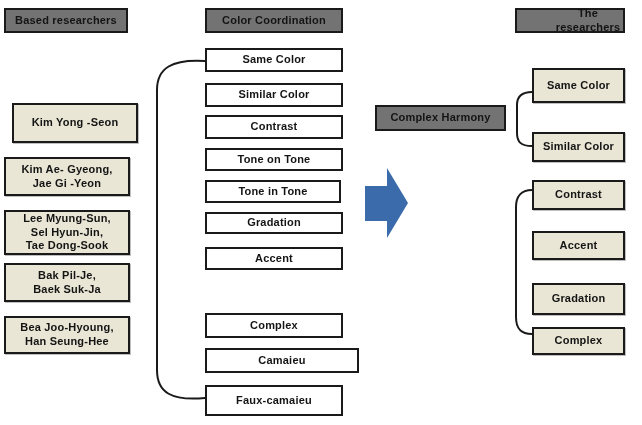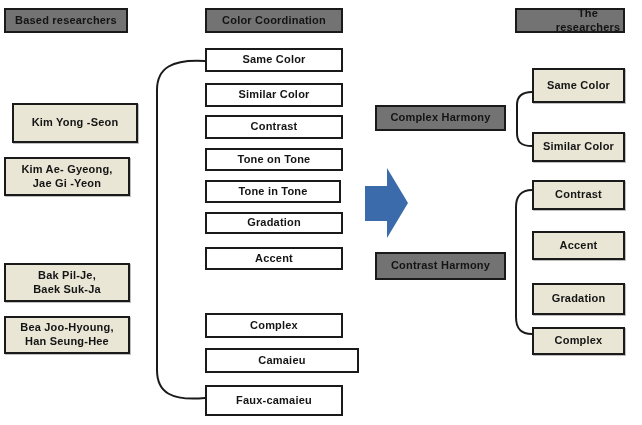--- a/index.html
+++ b/index.html
@@ -63,20 +63,23 @@
     <polygon points="365,186 387,186 387,168 408,203 387,238 387,221 365,221" fill="#3B6BAB"></polygon>
   </svg>
 
   <div class="box hdr" style="left:4px; top:8px; width:124px; height:25px;">Based researchers</div>
 
   <div class="box tan" style="left:12px; top:103px; width:126px; height:40px;">Kim Yong -Seon</div>
 
   <div class="box tan" style="left:4px; top:157px; width:126px; height:39px;">Kim Ae- Gyeong,
 Jae Gi -Yeon</div>
 
+  <div class="box tan" style="left:4px; top:210px; width:126px; height:45px;">Lee Myung-Sun,
+Sel Hyun-Jin,
+Tae Dong-Sook</div>
 
   <div class="box tan" style="left:4px; top:263px; width:126px; height:39px;">Bak Pil-Je,
 Baek Suk-Ja</div>
 
   <div class="box tan" style="left:4px; top:316px; width:126px; height:38px;">Bea Joo-Hyoung,
 Han Seung-Hee</div>
 
   <div class="box hdr" style="left:205px; top:8px; width:138px; height:25px;">Color Coordination</div>
 
   <div class="box" style="left:205px; top:48px; width:138px; height:24px;">Same Color</div>
@@ -97,21 +100,20 @@
   <div class="box" style="left:205px; top:313px; width:138px; height:25px;">Complex</div>
 
   <div class="box" style="left:205px; top:348px; width:154px; height:25px;">Camaieu</div>
 
   <div class="box" style="left:205px; top:385px; width:138px; height:31px;">Faux-camaieu</div>
 
   <div class="box hdr" style="left:515px; top:8px; width:110px; height:25px;padding-left:36px;">The researchers</div>
 
   <div class="box hdr" style="left:375px; top:105px; width:131px; height:26px;">Complex Harmony</div>
 
-  <div class="box hdr" style="left:375px; top:252px; width:131px; height:28px;">Contrast Harmony</div>
 
   <div class="box tan" style="left:532px; top:68px; width:93px; height:35px;">Same Color</div>
 
   <div class="box tan" style="left:532px; top:132px; width:93px; height:30px;">Similar Color</div>
 
   <div class="box tan" style="left:532px; top:180px; width:93px; height:30px;">Contrast</div>
 
   <div class="box tan" style="left:532px; top:231px; width:93px; height:29px;">Accent</div>
 
   <div class="box tan" style="left:532px; top:283px; width:93px; height:32px;">Gradation</div>

